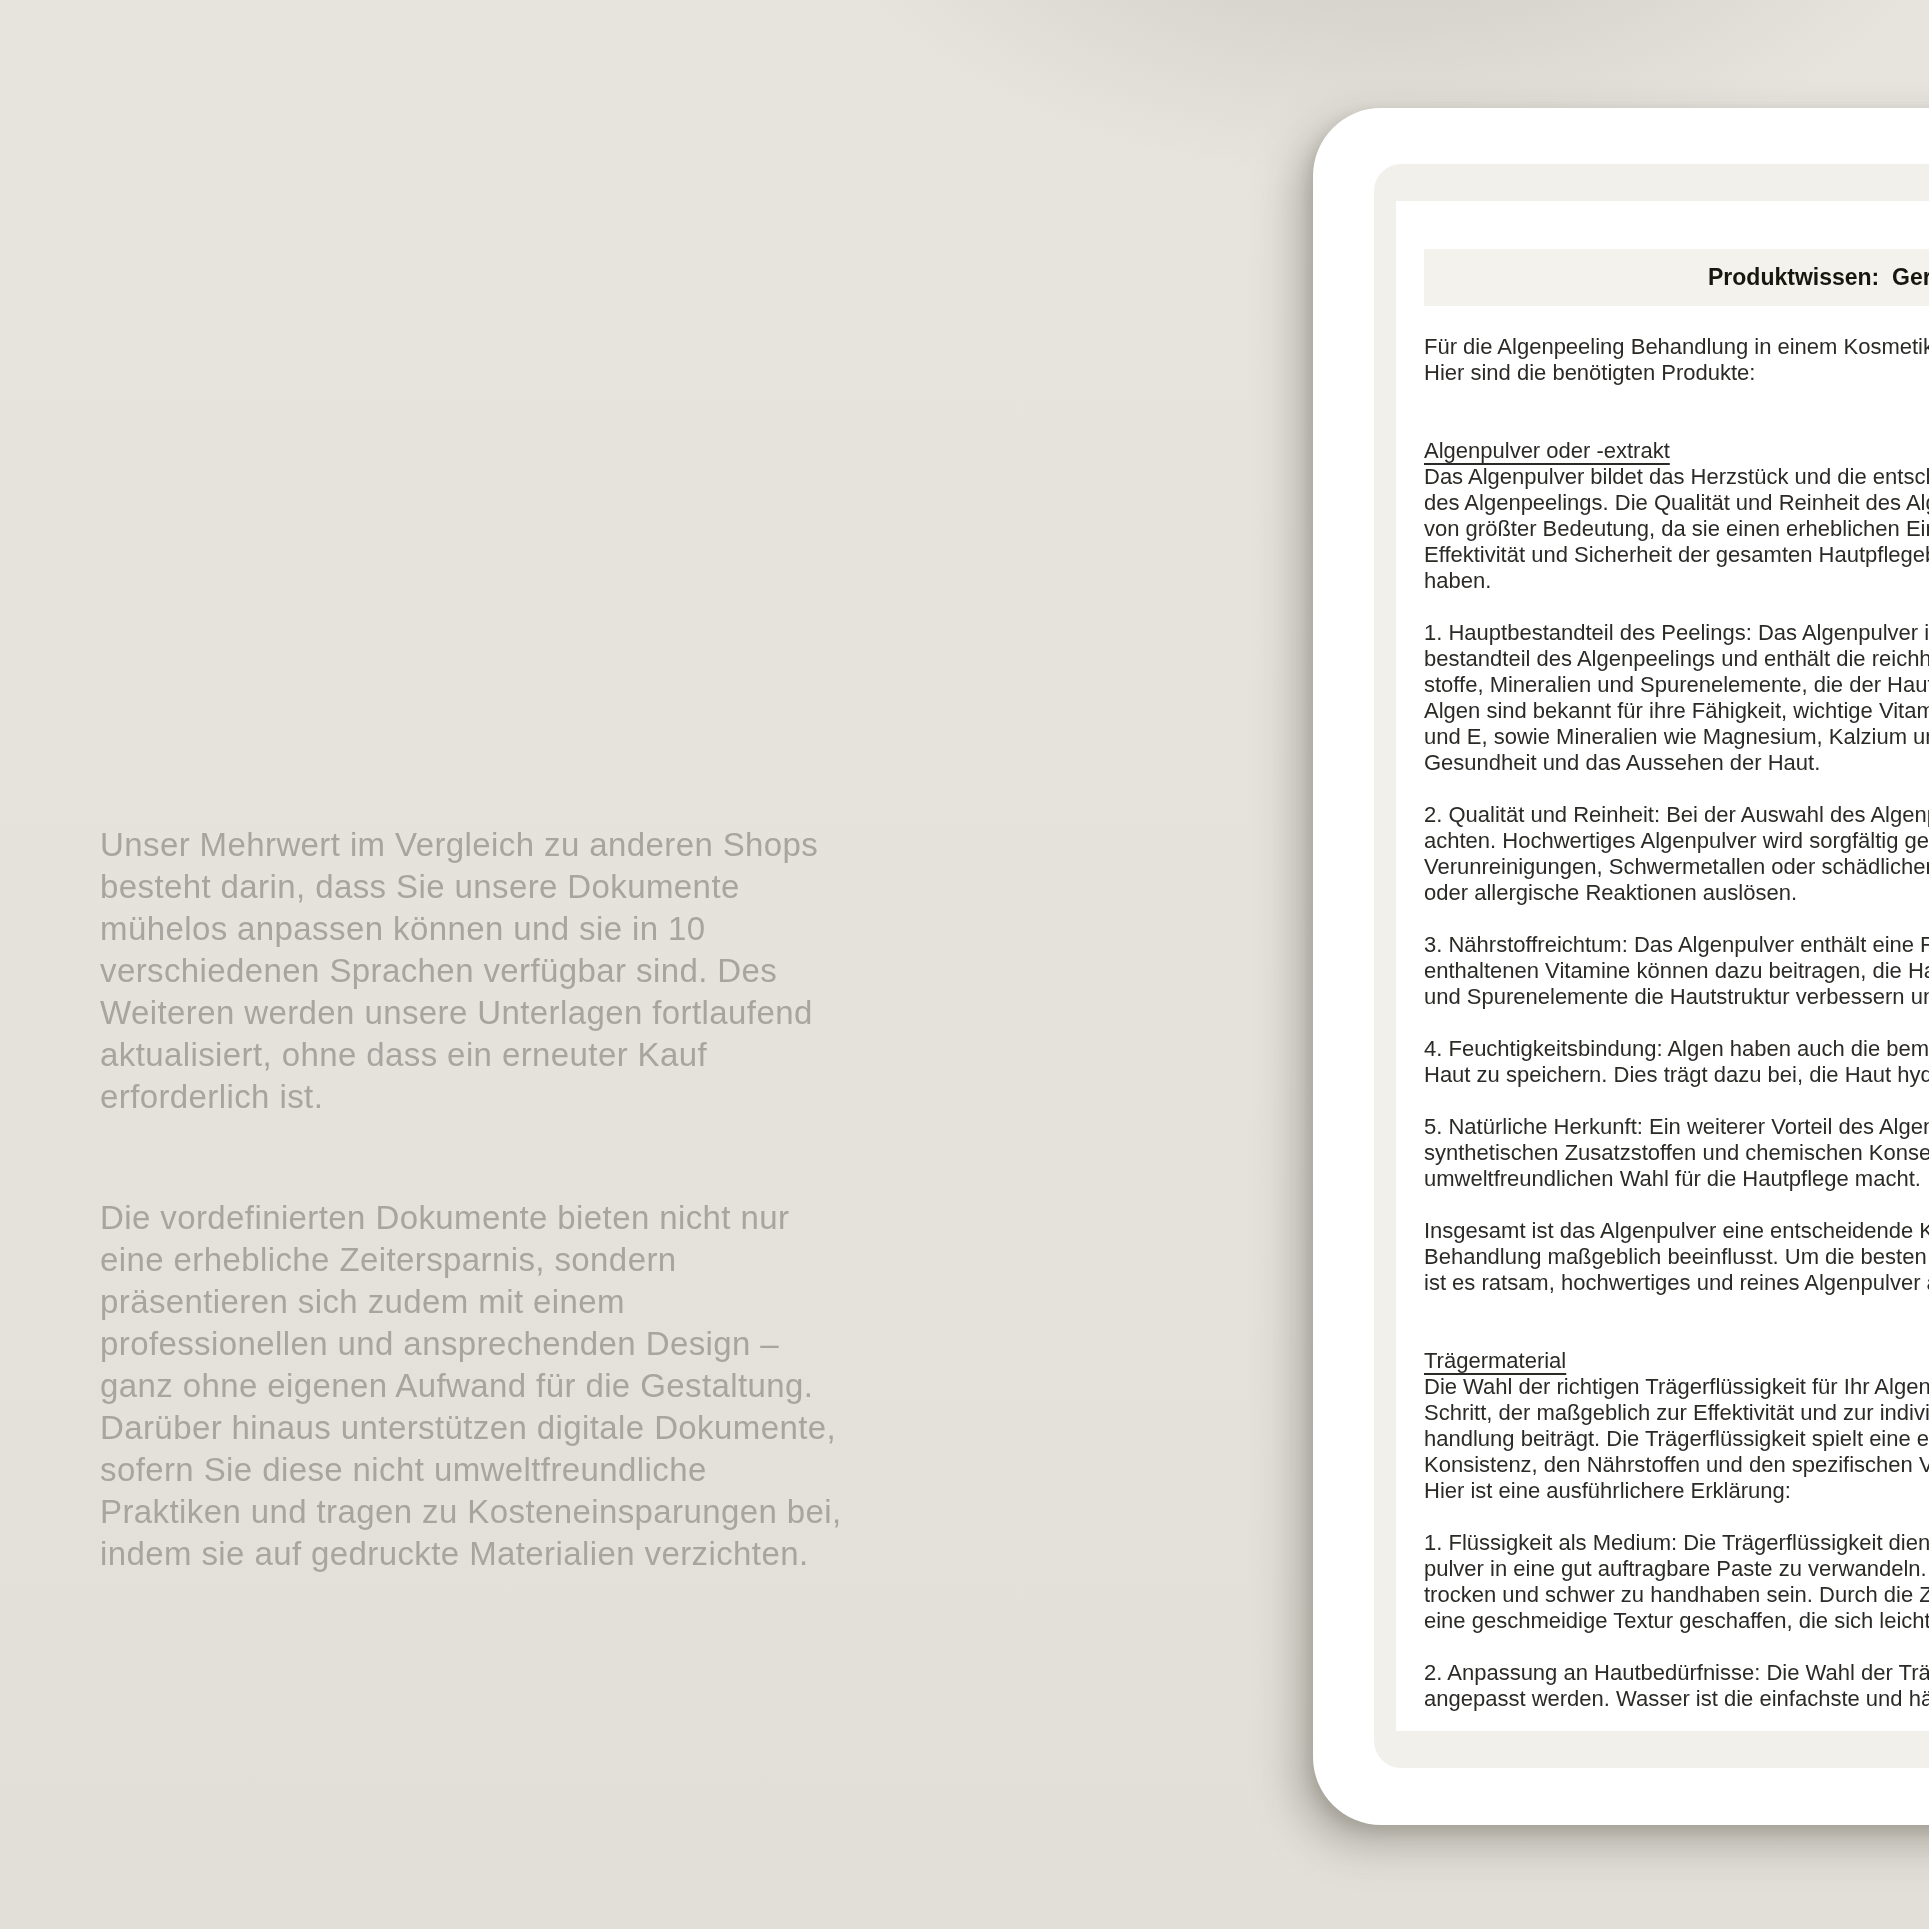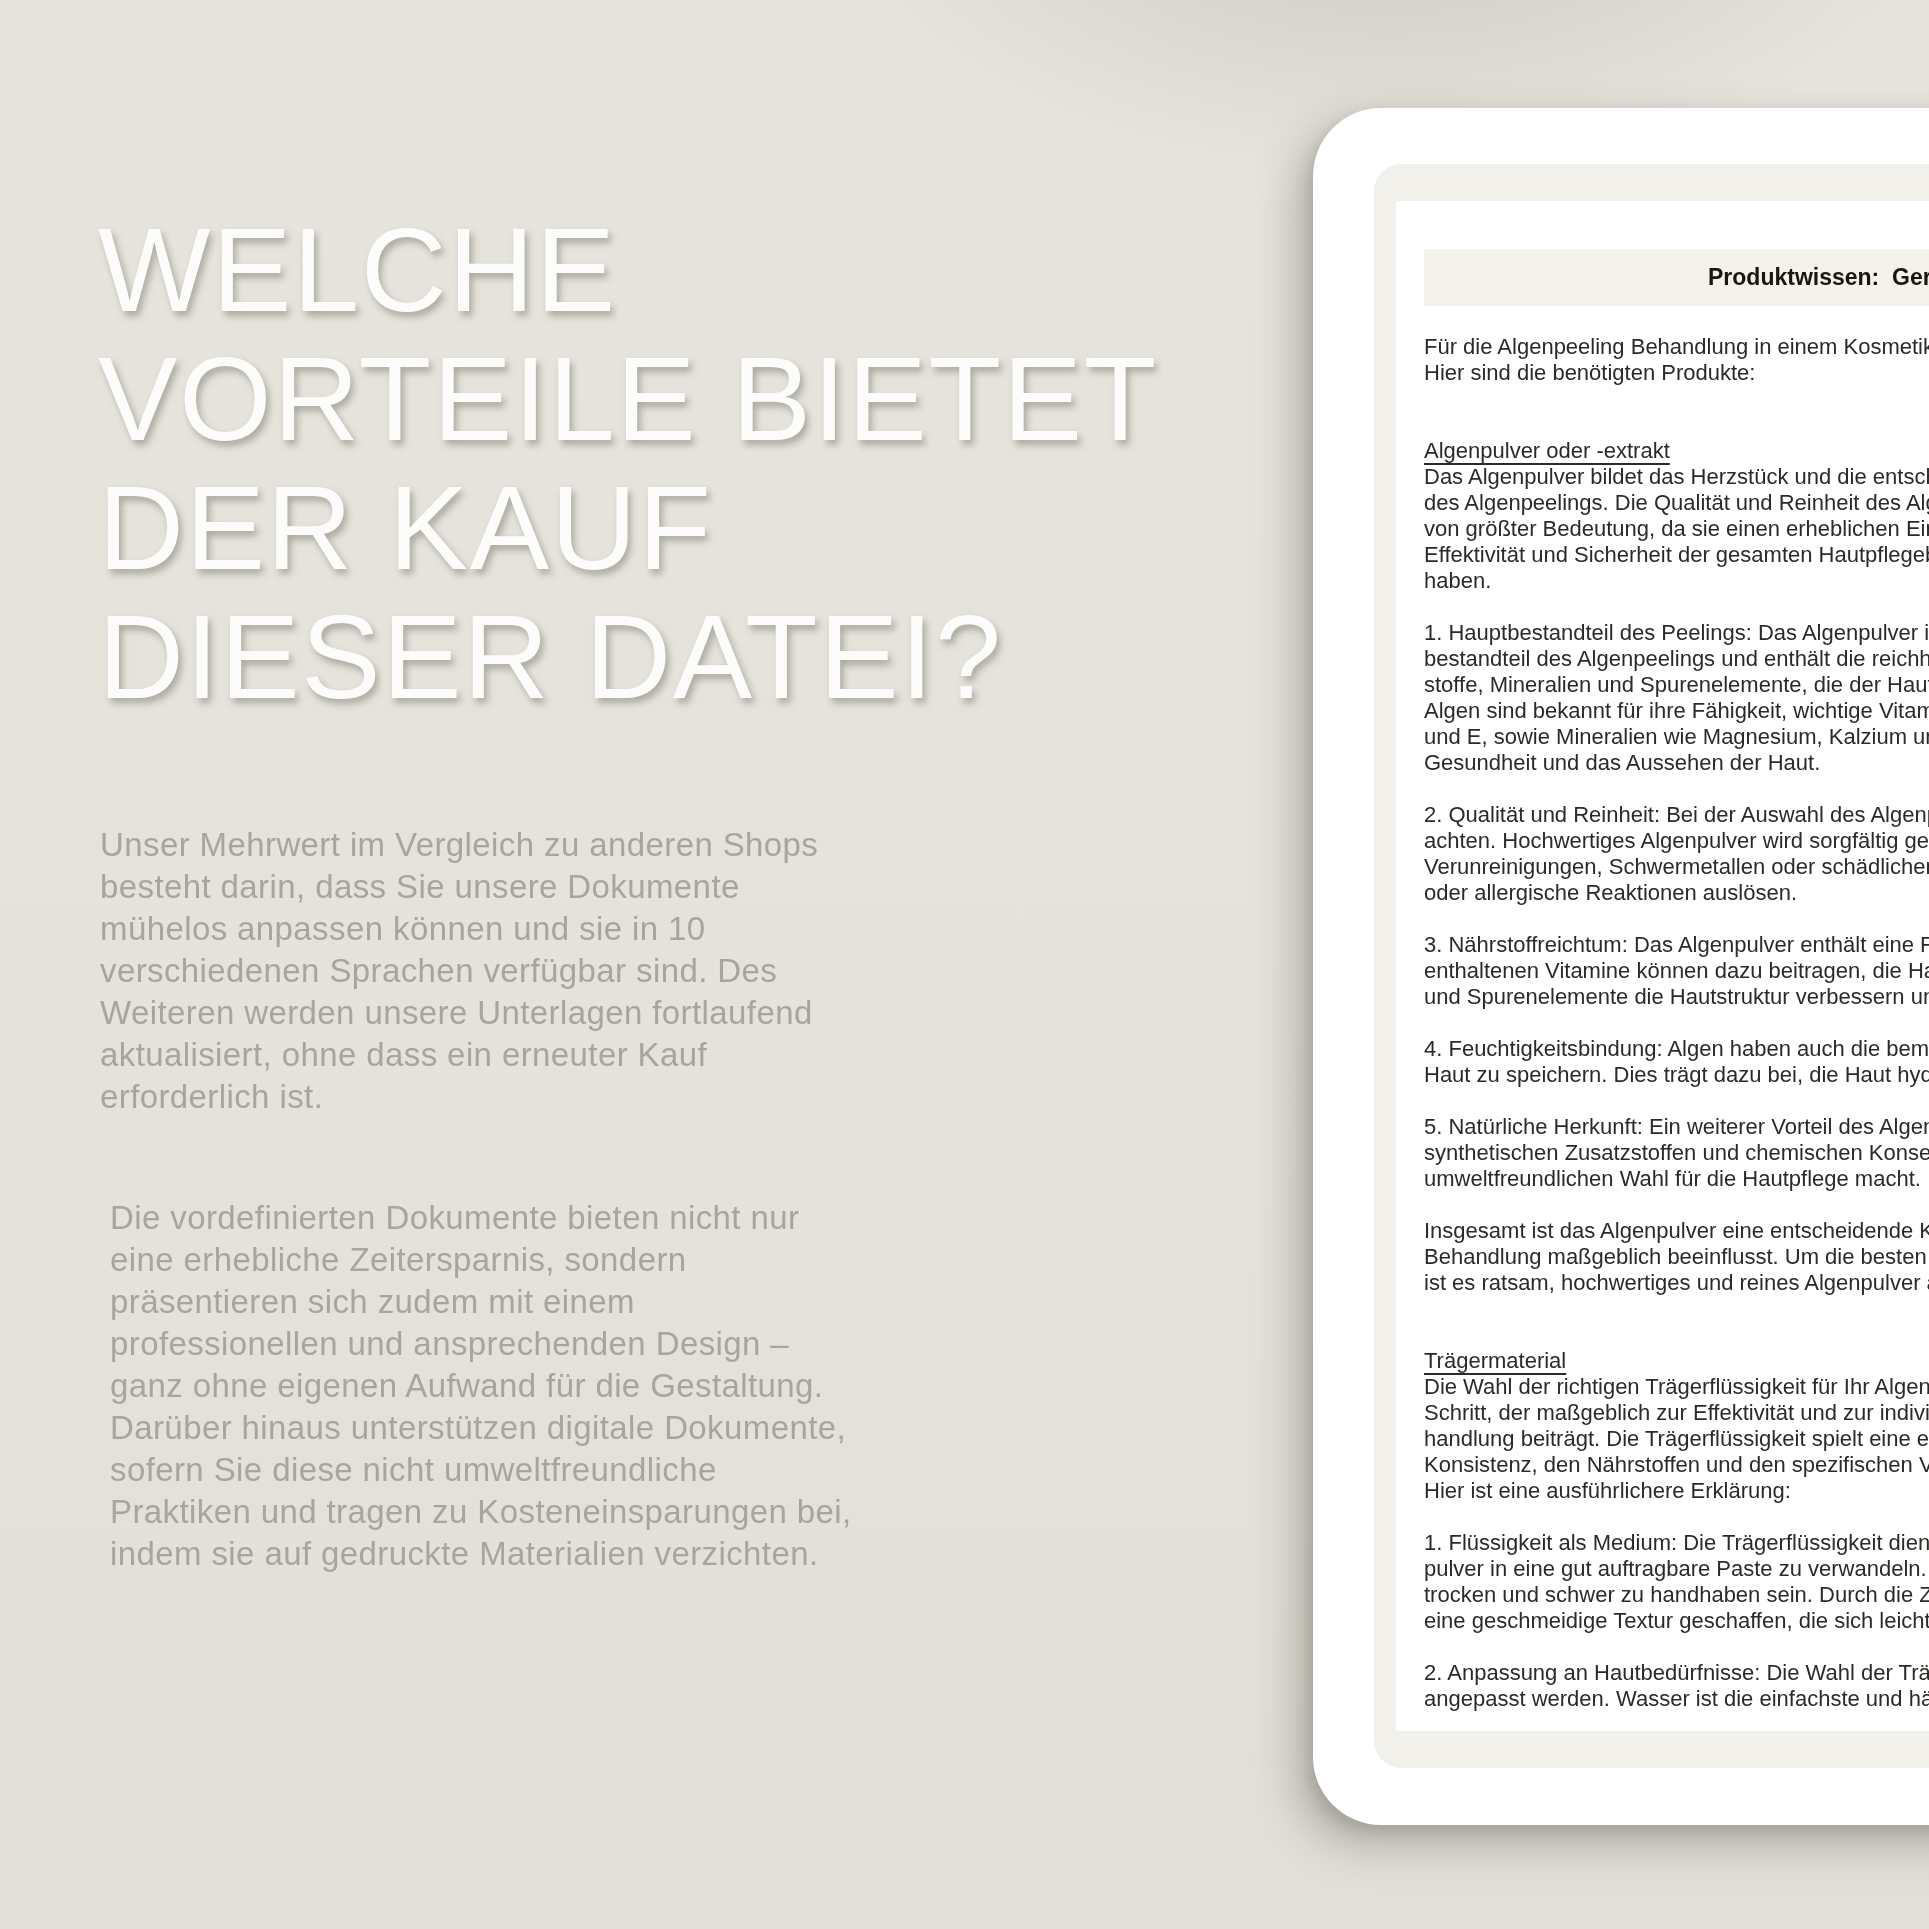--- a/index.html
+++ b/index.html
@@ -17,21 +17,21 @@
     letter-spacing:1.6px;color:#fcfcfa;
     text-shadow:3.2px 4.8px 7.1px rgba(125,120,110,0.55);
     white-space:pre;
   }
   .para{
     position:absolute;left:100px;color:#a8a5a0;
     font-size:33px;line-height:42px;font-weight:300;
     letter-spacing:0.4px;white-space:pre;
   }
   #para1{top:824px;}
-  #para2{top:1197px;margin-left:10px;}
+  #para2{top:1197px;}
   
   .tablet-frame{
     position:absolute;left:1313px;top:108px;width:786px;height:1717px;
     background:#ffffff;border-radius:68px;
     box-shadow:-16px 19px 44px rgba(100,95,86,0.40), -3.2px 6.4px 14.3px rgba(100,95,86,0.20);
   }
   .tablet-screen{
     position:absolute;left:61px;top:56px;right:0;height:1604px;
     background:#f2f0eb;border-radius:27px 0 0 27px;overflow:hidden;
   }
@@ -57,24 +57,20 @@
   .dot{position:absolute;background:#0d0d0c;border-radius:50%;}
   #dot1{width:21.4px;height:21.4px;left:1823px;top:126px;}
   #dot2{width:29px;height:29px;left:1868px;top:122px;}
   #dot3{width:28px;height:28px;left:1918px;top:123px;}
 </style>
 </head>
 <body>
 
 <div id="canvas">
 
-  <div class="headline">WELCHE
-VORTEILE BIETET
-DER KAUF
-DIESER DATEI?</div>
 
   <div class="para" id="para1">Unser Mehrwert im Vergleich zu anderen Shops
 besteht darin, dass Sie unsere Dokumente
 mühelos anpassen können und sie in 10
 verschiedenen Sprachen verfügbar sind. Des
 Weiteren werden unsere Unterlagen fortlaufend
 aktualisiert, ohne dass ein erneuter Kauf
 erforderlich ist.</div>
 
   <div class="para" id="para2">Die vordefinierten Dokumente bieten nicht nur

